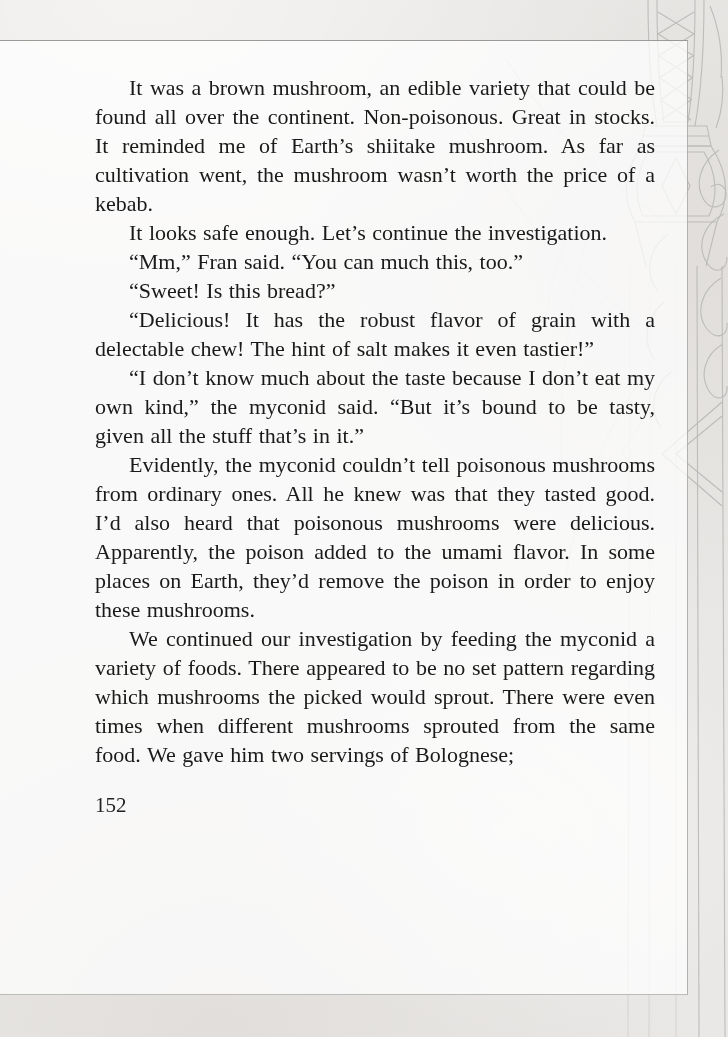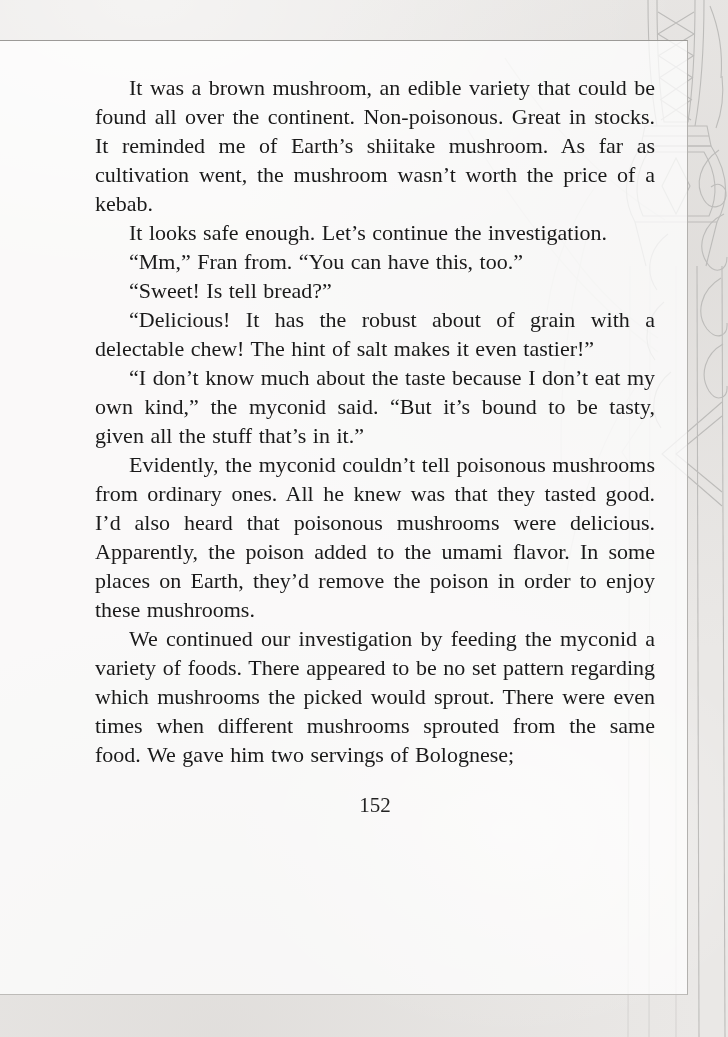--- a/index.html
+++ b/index.html
@@ -28,21 +28,21 @@
   }
   .text-block{width:560px;}
   .para{
     margin:0;
     font-size:22px;line-height:29px;color:#1a1a1a;
     text-align:justify;text-indent:34px;
     word-spacing:1px;
   }
   .para.italic{}
   .page-number{
-    margin-top:24px;width:560px;text-align:center;
+    margin-top:24px;width:560px;text-align:left;
     font-size:21px;color:#222;
     font-feature-settings:"onum" 1;
   }
 </style>
 </head>
 <body>
 
 <div class="page-bg"></div>
 
 <svg class="sword-svg" width="728" height="1037" viewBox="0 0 728 1037" fill="none">
@@ -88,21 +88,21 @@
     <path d="M668,234 C649,248 644,272 657,290"></path>
     <path d="M664,302 C646,317 641,342 655,360"></path>
     <path d="M671,372 C653,386 648,410 661,428"></path>
   </g>
 </svg>
 
 <div class="content-box">
   <div class="text-block">
       <p class="para">It was a brown mushroom, an edible variety that could be found all over the continent. Non-poisonous. Great in stocks. It reminded me of Earth’s shiitake mushroom. As far as cultivation went, the mushroom wasn’t worth the price of a kebab.</p>
       <p class="para italic">It looks safe enough. Let’s continue the investigation.</p>
-      <p class="para">“Mm,” Fran from. “You can have this, too.”</p>
-      <p class="para">“Sweet! Is tell bread?”</p>
-      <p class="para">“Delicious! It has the robust about of grain with a delectable chew! The hint of salt makes it even tastier!”</p>
+      <p class="para">“Mm,” Fran said. “You can much this, too.”</p>
+      <p class="para">“Sweet! Is this bread?”</p>
+      <p class="para">“Delicious! It has the robust flavor of grain with a delectable chew! The hint of salt makes it even tastier!”</p>
       <p class="para">“I don’t know much about the taste because I don’t eat my own kind,” the myconid said. “But it’s bound to be tasty, given all the stuff that’s in it.”</p>
       <p class="para">Evidently, the myconid couldn’t tell poisonous mushrooms from ordinary ones. All he knew was that they tasted good. I’d also heard that poisonous mushrooms were delicious. Apparently, the poison added to the umami flavor. In some places on Earth, they’d remove the poison in order to enjoy these mushrooms.</p>
       <p class="para">We continued our investigation by feeding the myconid a variety of foods. There appeared to be no set pattern regarding which mushrooms the picked would sprout. There were even times when different mushrooms sprouted from the same food. We gave him two servings of Bolognese;</p>
     </div>
   <div class="page-number">152</div>
 </div>
 
 </body></html>

